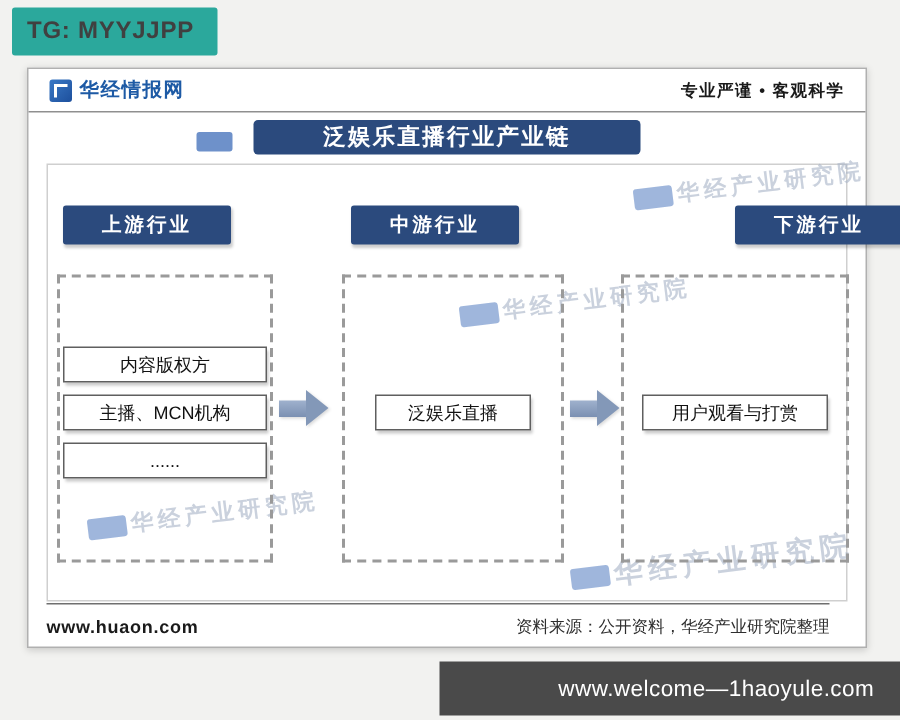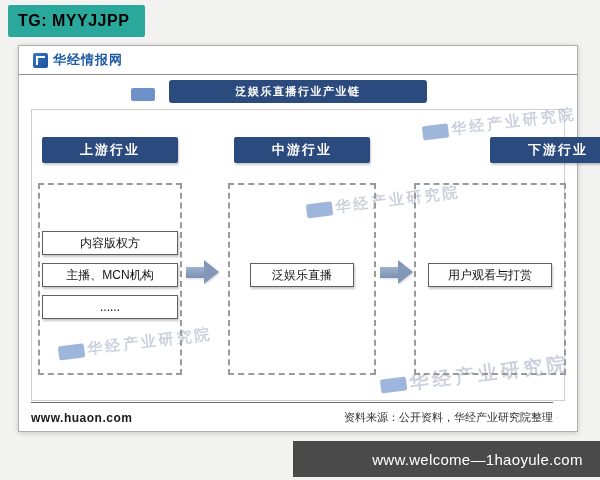--- a/index.html
+++ b/index.html
@@ -9,21 +9,21 @@
     background:#e8e8e6;
   }
   .page {
     position:relative; width:600px; height:480px;
     background:#f2f2f0; overflow:hidden;
   }
 
   
   .tg-badge {
     position:absolute; left:8px; top:5px;
-    background:#2ba89c; color:#000000;
+    background:#2ba89c; color:#404040;
     font-size:16px; font-weight:bold;
     padding:7px 16px 7px 10px; letter-spacing:0.5px;
     border-radius:2px;
   }
   .bottom-banner {
     position:absolute; left:293px; top:441px; width:369px; height:36px;
     background:#4a4a4a; color:#fff; font-size:15px;
     display:flex; align-items:center; justify-content:center;
     letter-spacing:0.3px;
   }
@@ -48,31 +48,31 @@
   .logo::after {
     content:""; position:absolute; left:3px; top:3px; width:7px; height:7px;
     border:2px solid #fff; border-right:none; border-bottom:none;
   }
   .brand-name { color:#1d5aa5; font-weight:bold; font-size:13px; letter-spacing:1px; }
   .tagline { font-size:11px; color:#1a1a1a; font-weight:bold; letter-spacing:1px; }
 
   .title-bar {
     position:absolute; top:34px; left:50%; transform:translateX(-50%);
     width:258px; height:23px; background:#2b4a7d; color:#fff;
-    font-size:11px; font-weight:bold; text-align:center; line-height:23px;
+    font-size:15px; font-weight:bold; text-align:center; line-height:23px;
     border-radius:3px; letter-spacing:1.5px;
   }
 
   
   .diagram {
     position:absolute; left:12px; top:63px; width:534px; height:292px;
     border:1px solid #cfcfcf; background:#fff;
   }
   .col-header {
-    position:absolute; top:27px; height:26px; width:136px;
+    position:absolute; top:27px; height:26px; width:112px;
     background:#2b4a7d; color:#fff; font-weight:bold; font-size:13px;
     text-align:center; line-height:26px; border-radius:2px; letter-spacing:2px;
     box-shadow:1px 2px 2px rgba(0,0,0,0.2);
   }
   .hdr-up   { left:10px; }
   .hdr-mid  { left:202px; }
   .hdr-down { left:410px;margin-left:48px; }
 
   .dashed {
     position:absolute; top:73px; height:192px;
@@ -147,20 +147,21 @@
 
   <div class="tg-badge">TG: MYYJJPP</div>
 
   <div class="card">
 
     <div class="card-header">
       <div class="brand">
         <span class="logo"></span>
         <span class="brand-name">华经情报网</span>
       </div>
+      <div class="tagline">专业严谨 • 客观科学</div>
     </div>
 
     <div class="title-bar">泛娱乐直播行业产业链</div>
     <div class="chip-title"></div>
 
     <div class="diagram">
 
       <div class="wm wm-a">
         <span class="wm-chip"></span>
         <span>华经产业研究院</span>

